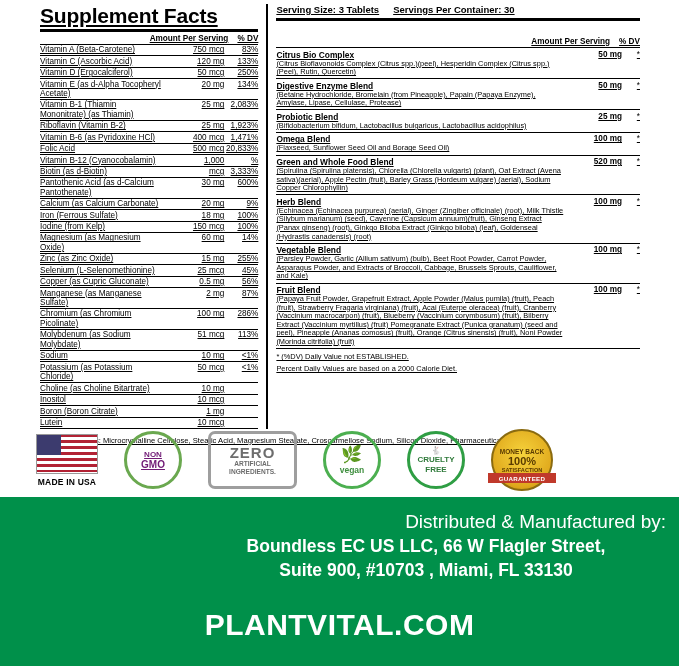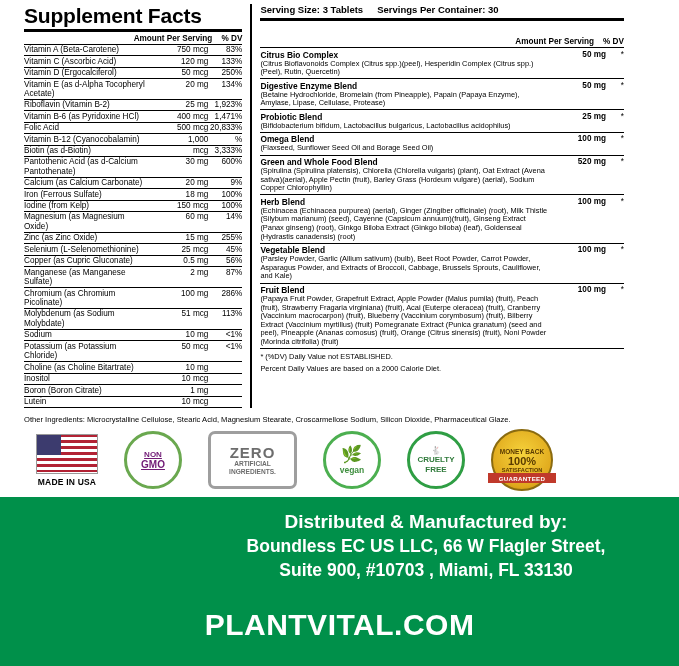--- a/index.html
+++ b/index.html
@@ -8,21 +8,21 @@
     width: 679px; height: 666px;
     background: #ffffff;
     font-family: "Liberation Sans", sans-serif;
     color: #000;
     overflow: hidden;
     position: relative;
   }
   .panel { position:absolute; left:0; top:0; width:679px; height:666px; }
 
   
-  .sf-wrap { position:absolute; left:24px; top:4px; width:600px; }
+  .sf-wrap { position:absolute; left:40px; top:4px; width:600px;text-decoration:underline; }
   .sf-title {
     font-size: 21px; font-weight: bold; letter-spacing: -0.2px;
     padding-bottom: 1px;
   }
   .rule-thick { border-bottom: 3px solid #000; }
   .rule-thin { border-bottom: 1px solid #000; }
 
   .cols { display:flex; }
   .col-left { width: 225px; padding-right:4px; }
   .col-right { width: 368px; margin-left: 8px; }
@@ -96,21 +96,21 @@
   .b-mbg .t2 { font-size:11px; font-weight:bold; line-height:12px; }
   .b-mbg .t3 { font-size:5.6px; font-weight:bold; }
   .b-mbg .ribbon {
     position:absolute; bottom:6px; left:-5px; right:-5px; background:#c0392b; color:#fff;
     font-size:6.2px; font-weight:bold; padding:1.5px 0; letter-spacing:0.3px;
   }
 
   
   .footer { position:absolute; left:0; top:497px; width:679px; height:169px; background:#00904a; color:#fff; }
   .footer .inner { position:absolute; left:186px; top:12px; width:480px; text-align:center; }
-  .f-line1 { font-size:19px; font-weight:bold; line-height:25px; }
+  .f-line1 { font-size:19px; font-weight:normal; line-height:25px;text-align:right; }
   .f-line2 { font-size:17.5px; font-weight:bold; line-height:24px; }
   .f-line3 { font-size:17.5px; font-weight:bold; line-height:24px; }
   .f-site { position:absolute; left:0; top:608px; width:679px; text-align:center; font-size:30px; font-weight:bold; color:#fff; letter-spacing:0.5px; }
 </style>
 </head>
 <body>
 
 <div class="panel">
 
   <div class="sf-wrap">
@@ -136,20 +136,25 @@
               </tr>
               <tr class="br">
                 <td class="name">Vitamin D (Ergocalciferol)</td>
                 <td class="amt">50 mcg</td>
                 <td class="dv">250%</td>
               </tr>
               <tr class="br">
                 <td class="name">Vitamin E (as d-Alpha Tocopheryl Acetate)</td>
                 <td class="amt">20 mg</td>
                 <td class="dv">134%</td>
+              </tr>
+              <tr class="br">
+                <td class="name">Vitamin B-1 (Thiamin Mononitrate) (as Thiamin)</td>
+                <td class="amt">25 mg</td>
+                <td class="dv">2,083%</td>
               </tr>
               <tr class="br">
                 <td class="name">Riboflavin (Vitamin B-2)</td>
                 <td class="amt">25 mg</td>
                 <td class="dv">1,923%</td>
               </tr>
               <tr class="br">
                 <td class="name">Vitamin B-6 (as Pyridoxine HCl)</td>
                 <td class="amt">400 mcg</td>
                 <td class="dv">1,471%</td>

